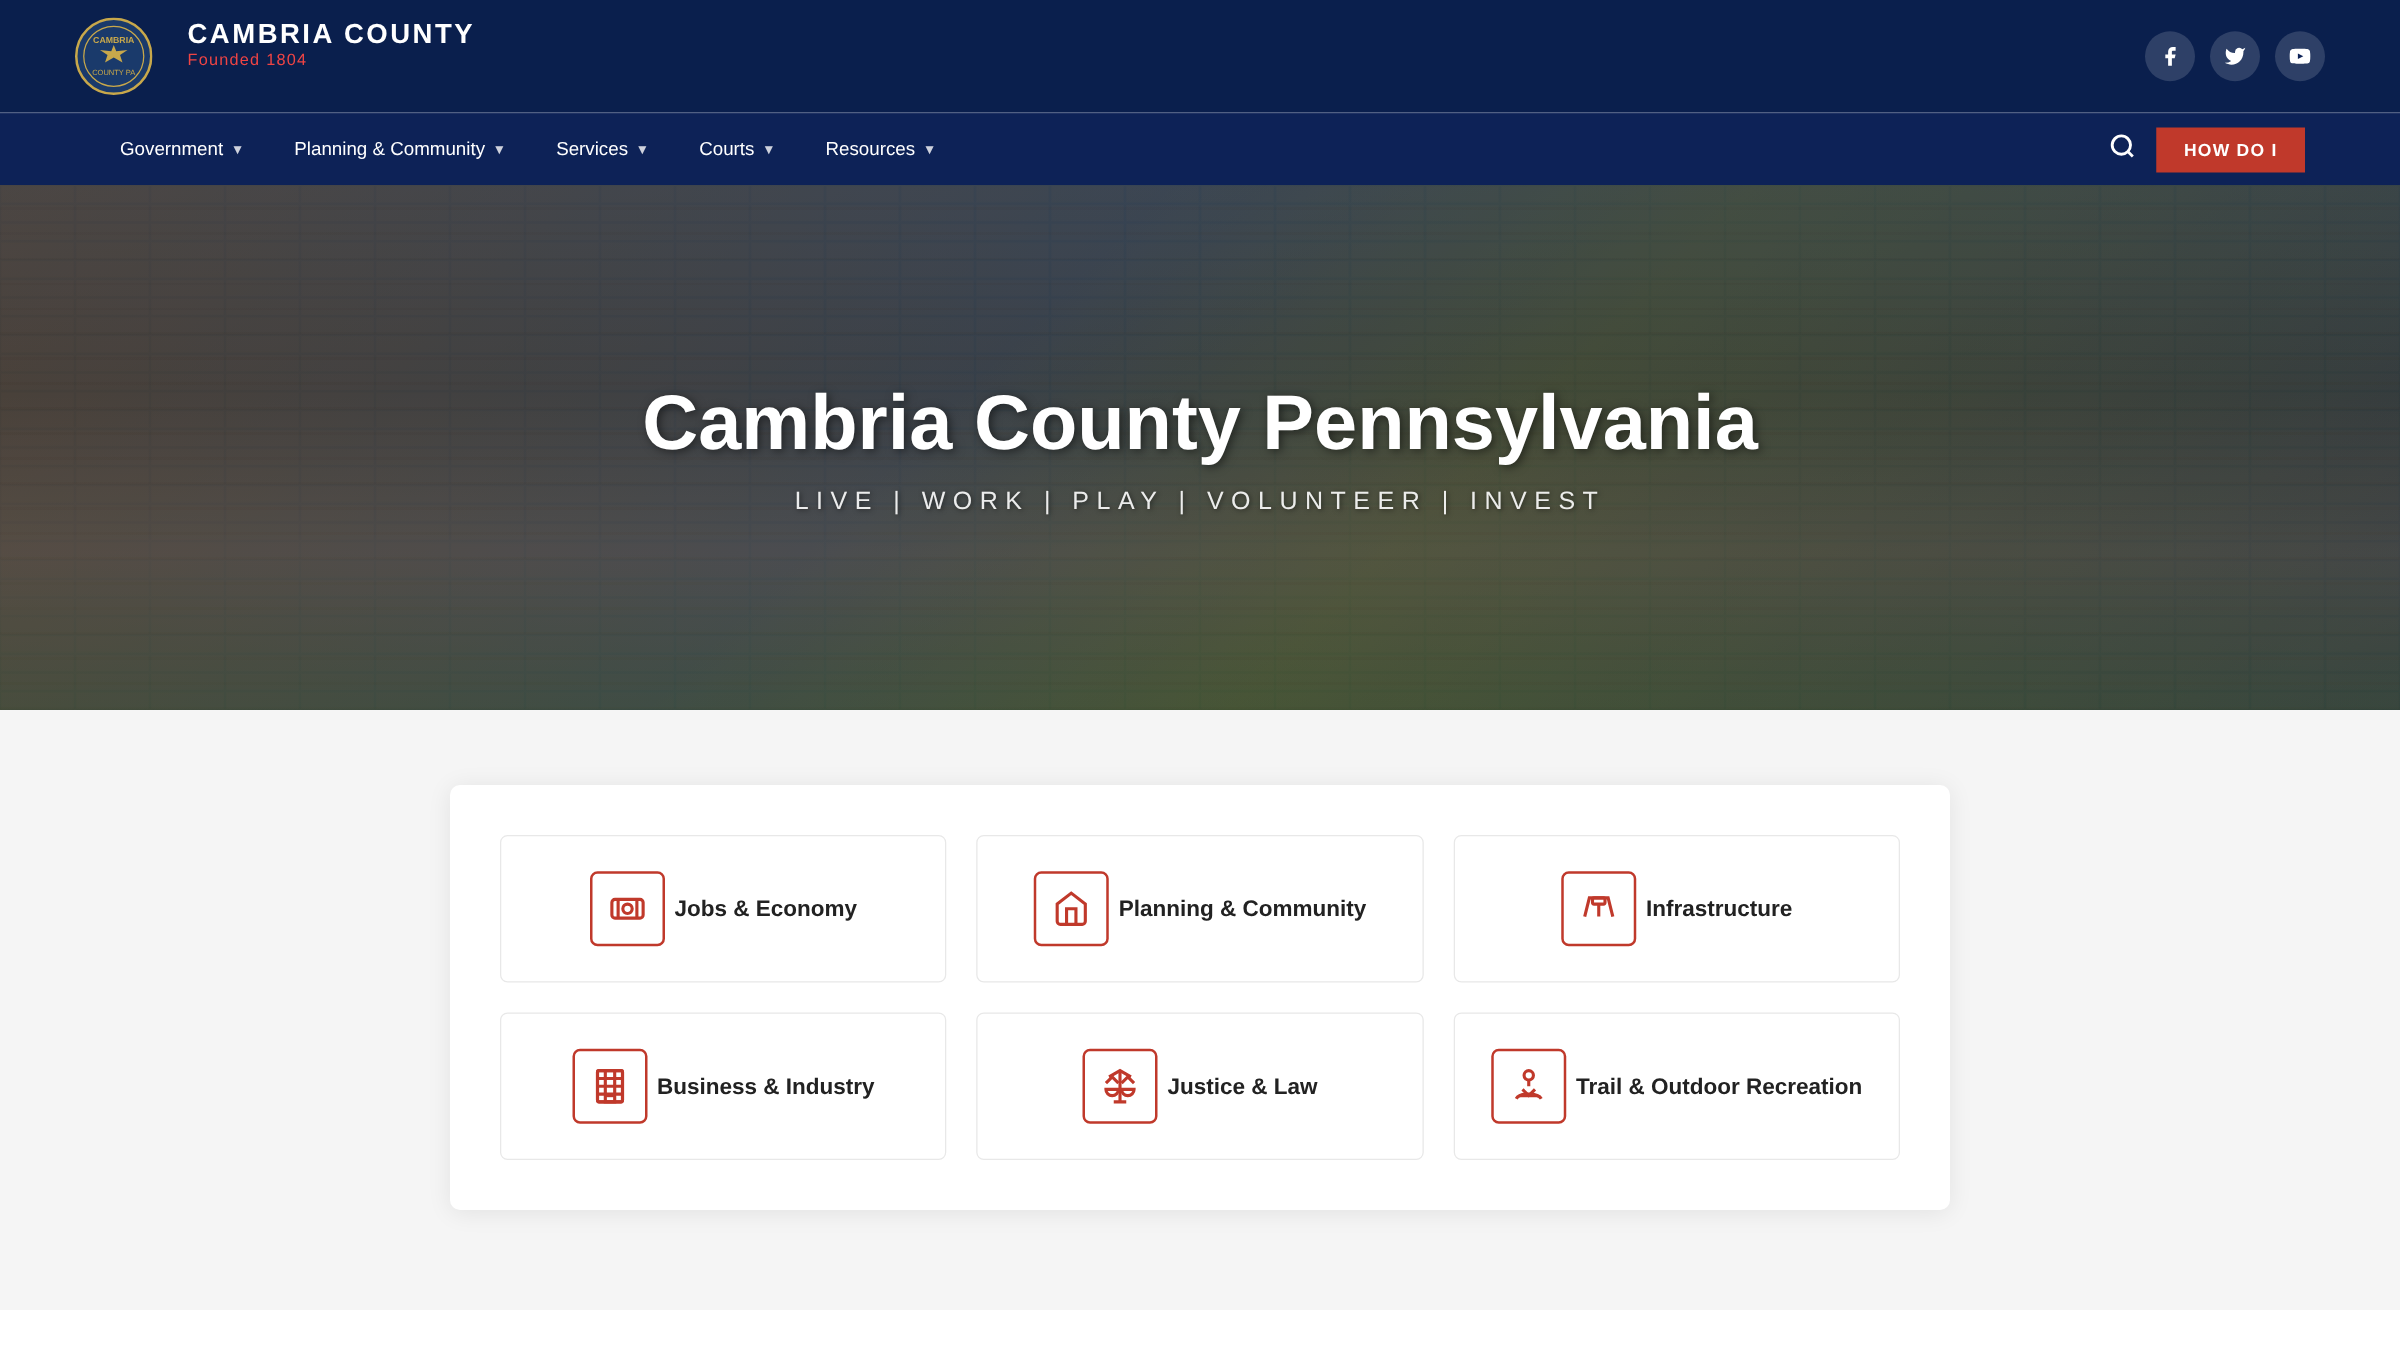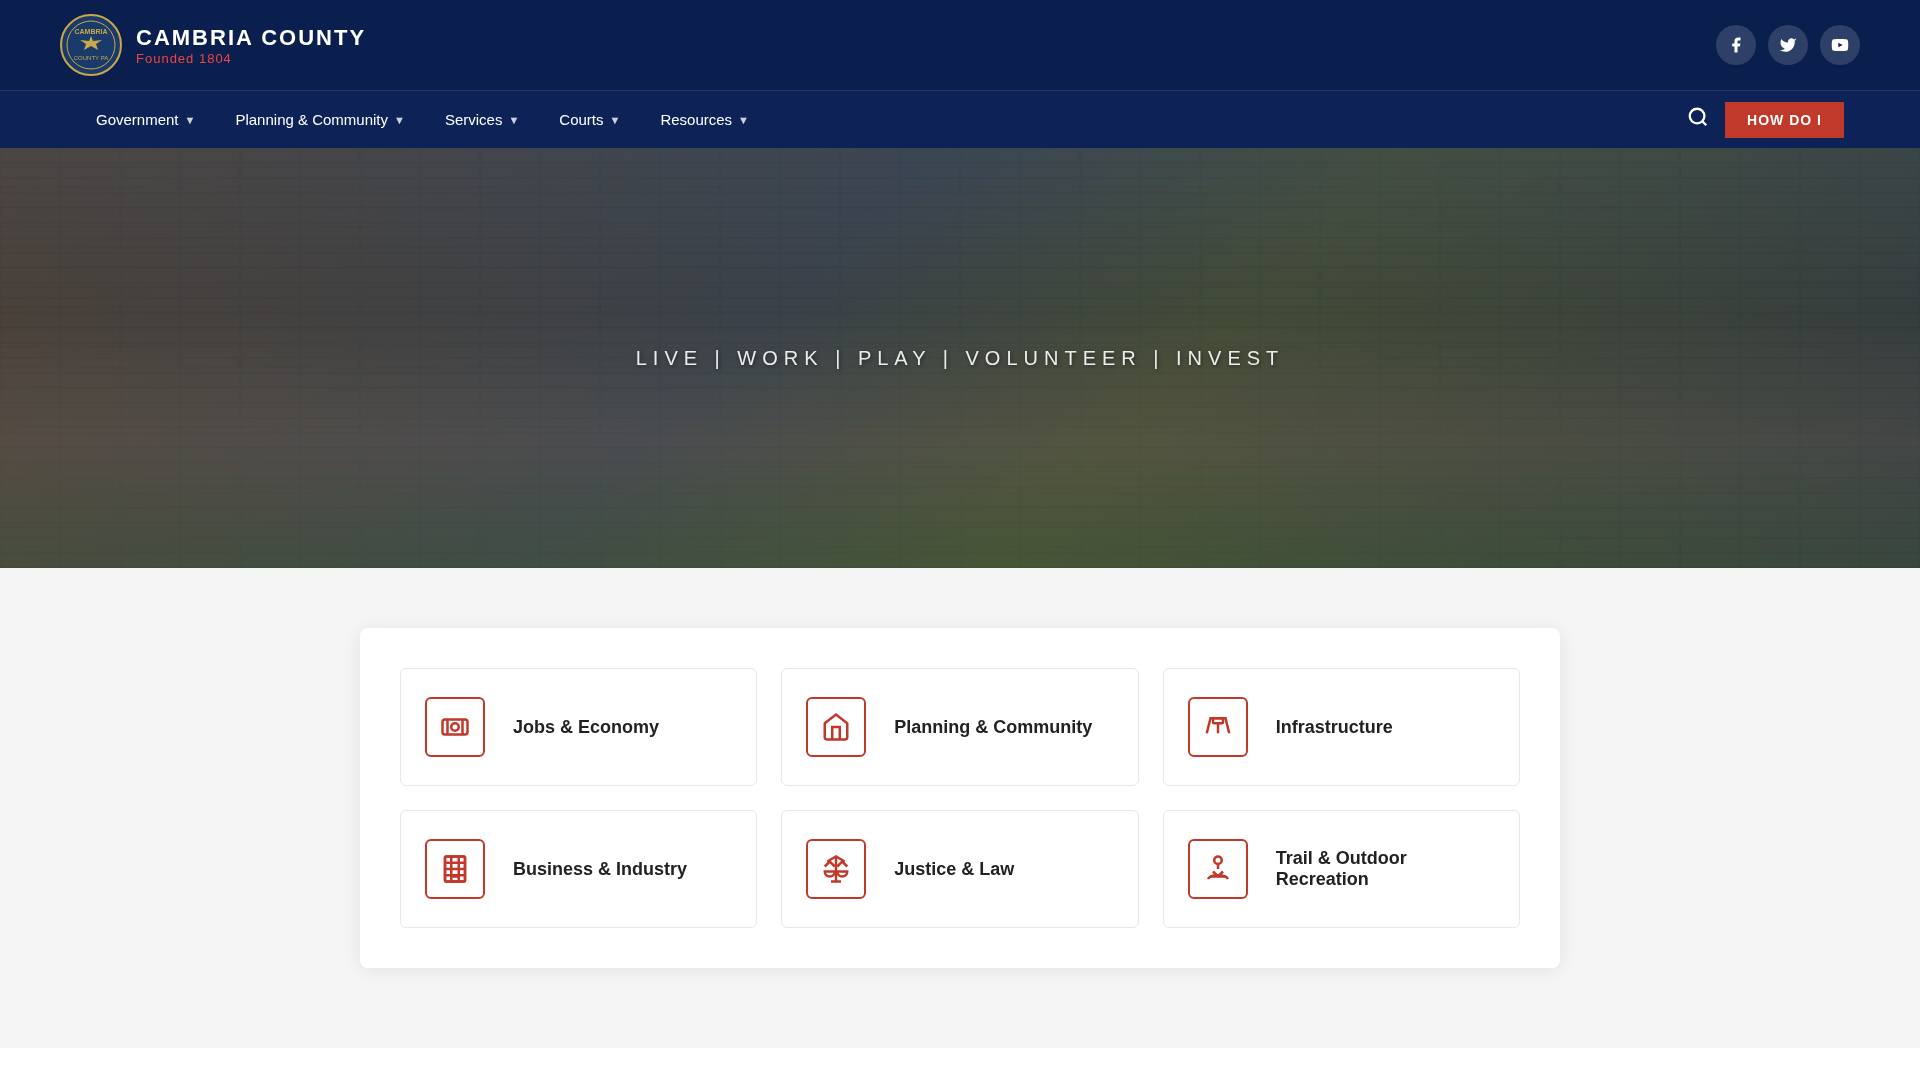--- a/index.html
+++ b/index.html
@@ -9,22 +9,21 @@
     .header {
       background-color: #0a1f4d;
       padding: 10px 60px;
       display: flex;
       align-items: center;
       justify-content: space-between;
       height: 90px;
     }
     .header-logo {
       display: flex;
-      align-items: center;
-      gap: 14px;
+      gap: 28px;
     }
     .logo-seal {
       width: 62px;
       height: 62px;
     }
     .logo-text {
       display: flex;
       flex-direction: column;
     }
     .logo-name {
@@ -182,27 +181,28 @@
       width: 100%;
     }
     .cards-grid {
       display: grid;
       grid-template-columns: repeat(3, 1fr);
       gap: 24px;
     }
     .card {
       display: flex;
       align-items: center;
-      gap: 28px;
+      gap: 8px;
       padding: 28px 24px;
       border: 1px solid #e8e8e8;
       border-radius: 6px;
       cursor: pointer;
       transition: box-shadow 0.2s;
       background: #fff;
+      justify-content: center;
     }
     .card-icon-box {
       width: 60px;
       height: 60px;
       border: 2px solid #c0392b;
       border-radius: 6px;
       display: flex;
       align-items: center;
       justify-content: center;
       flex-shrink: 0;
@@ -299,20 +299,21 @@
   <svg style="position:absolute;inset:0;width:100%;height:100%;opacity:0.06;" preserveAspectRatio="xMidYMid slice">
     <defs>
       <pattern id="brick" x="0" y="0" width="60" height="30" patternUnits="userSpaceOnUse">
         <rect width="58" height="13" x="1" y="1" fill="#8b6a50"></rect>
         <rect width="58" height="13" x="1" y="16" fill="#8b6a50"></rect>
       </pattern>
     </defs>
     <rect width="100%" height="100%" fill="url(#brick)"></rect>
   </svg>
   <div class="hero-content">
+    <h1 class="hero-title">Cambria County Pennsylvania</h1>
     <p class="hero-subtitle">LIVE | WORK | PLAY | VOLUNTEER | INVEST</p>
   </div>
 </section>
 
 <section class="cards-section">
   <div class="cards-wrapper">
     <div class="cards-grid">
 
       <div class="card">
         <div class="card-icon-box">

